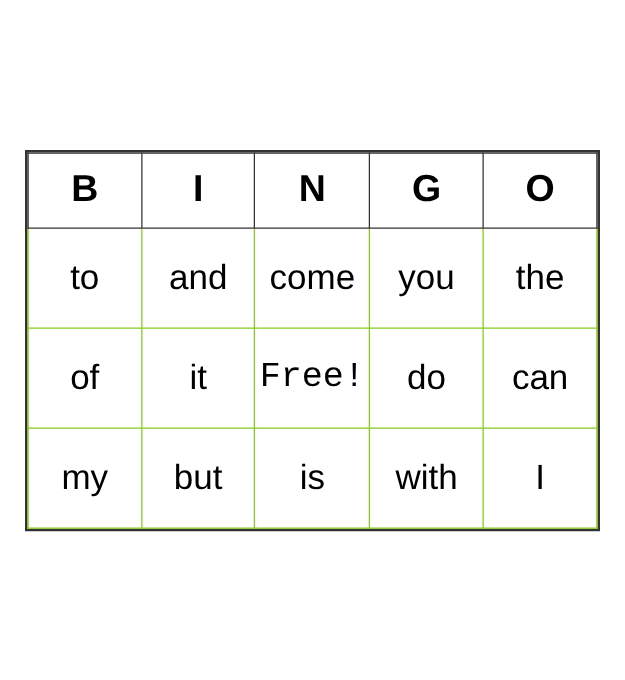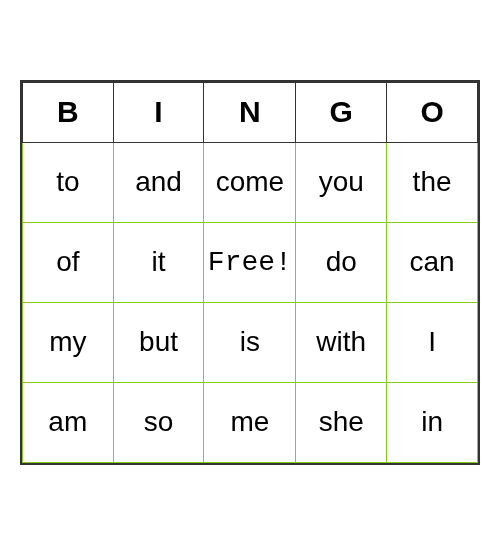--- a/index.html
+++ b/index.html
@@ -80,22 +80,15 @@
           <td>do</td>
           <td>can</td>
         </tr>
         <tr>
           <td>my</td>
           <td>but</td>
           <td>is</td>
           <td>with</td>
           <td>I</td>
         </tr>
-        <tr>
-          <td>am</td>
-          <td>so</td>
-          <td>me</td>
-          <td>she</td>
-          <td>in</td>
-        </tr>
       </tbody>
   </table>
 </div>
 
 </body></html>

